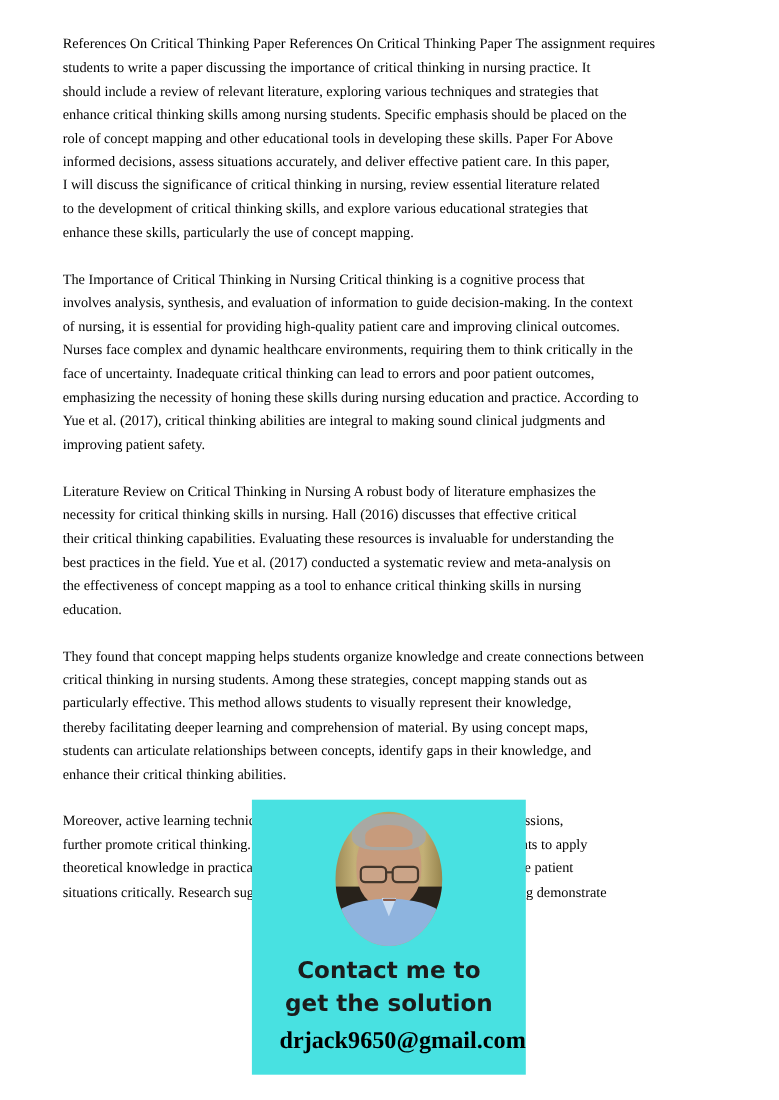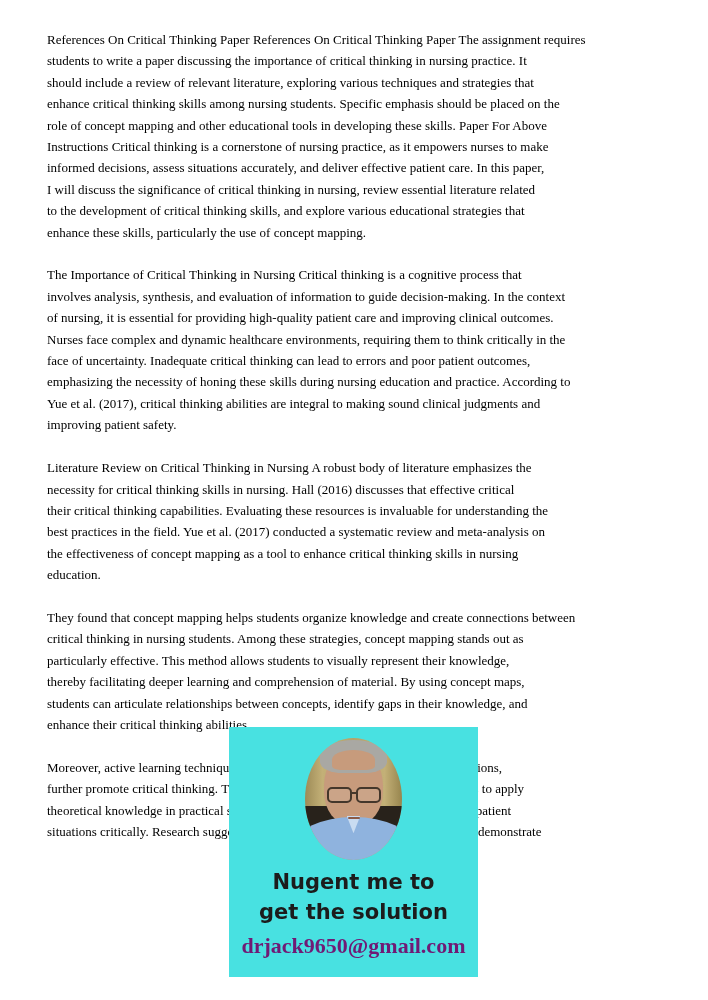--- a/index.html
+++ b/index.html
@@ -6,21 +6,21 @@
   body {
     width: 708px; height: 1000px;
     background: #ffffff;
     position: relative;
     overflow: hidden;
     font-family: "Liberation Serif", serif;
   }
   
   .doc {
     position: absolute;
-    left: 47px; top: 29px;
+    left: 57px; top: 29px;
     width: 630px;
     font-size: 13px;
     line-height: 21.4px;
     color: #000000;
   }
   .para { margin: 0 0 21.4px 0; }
   .line { white-space: pre; }
 
   
   .ad {
@@ -56,38 +56,37 @@
     text-align: center;
     font-family: "DejaVu Sans", sans-serif;
     font-weight: bold;
     font-size: 21px;
     line-height: 30px;
     color: #1c1c1c;
   }
   .email {
     position: absolute;
     left: 0; top: 206px; width: 100%;
-    text-align: center;
+    text-align: right;
     font-family: "Liberation Serif", serif;
     font-weight: bold;
     font-size: 22px;
-    color: #701a75;
+    color: #000000;
   }
 </style>
 </head>
 <body>
 
 <div class="doc">
     <div class="para">
       <div class="line">References On Critical Thinking Paper References On Critical Thinking Paper The assignment requires</div>
       <div class="line">students to write a paper discussing the importance of critical thinking in nursing practice. It</div>
       <div class="line">should include a review of relevant literature, exploring various techniques and strategies that</div>
       <div class="line">enhance critical thinking skills among nursing students. Specific emphasis should be placed on the</div>
       <div class="line">role of concept mapping and other educational tools in developing these skills. Paper For Above</div>
-      <div class="line">Instructions Critical thinking is a cornerstone of nursing practice, as it empowers nurses to make</div>
       <div class="line">informed decisions, assess situations accurately, and deliver effective patient care. In this paper,</div>
       <div class="line">I will discuss the significance of critical thinking in nursing, review essential literature related</div>
       <div class="line">to the development of critical thinking skills, and explore various educational strategies that</div>
       <div class="line">enhance these skills, particularly the use of concept mapping.</div>
     </div>
     <div class="para">
       <div class="line">The Importance of Critical Thinking in Nursing Critical thinking is a cognitive process that</div>
       <div class="line">involves analysis, synthesis, and evaluation of information to guide decision-making. In the context</div>
       <div class="line">of nursing, it is essential for providing high-quality patient care and improving clinical outcomes.</div>
       <div class="line">Nurses face complex and dynamic healthcare environments, requiring them to think critically in the</div>
@@ -128,17 +127,17 @@
     <div class="hair"></div>
     <div class="forehead"></div>
     <div class="shirt"></div>
     <div class="collar"></div>
     <div class="lens-left"></div>
     <div class="lens-right"></div>
     <div class="bridge"></div>
     <div class="mouth"></div>
   </div>
   <div class="caption">
-    <div>Nugent me to</div>
+    <div>Contact me to</div>
     <div>get the solution</div>
   </div>
   <div class="email">drjack9650@gmail.com</div>
 </div>
 
 </body></html>

